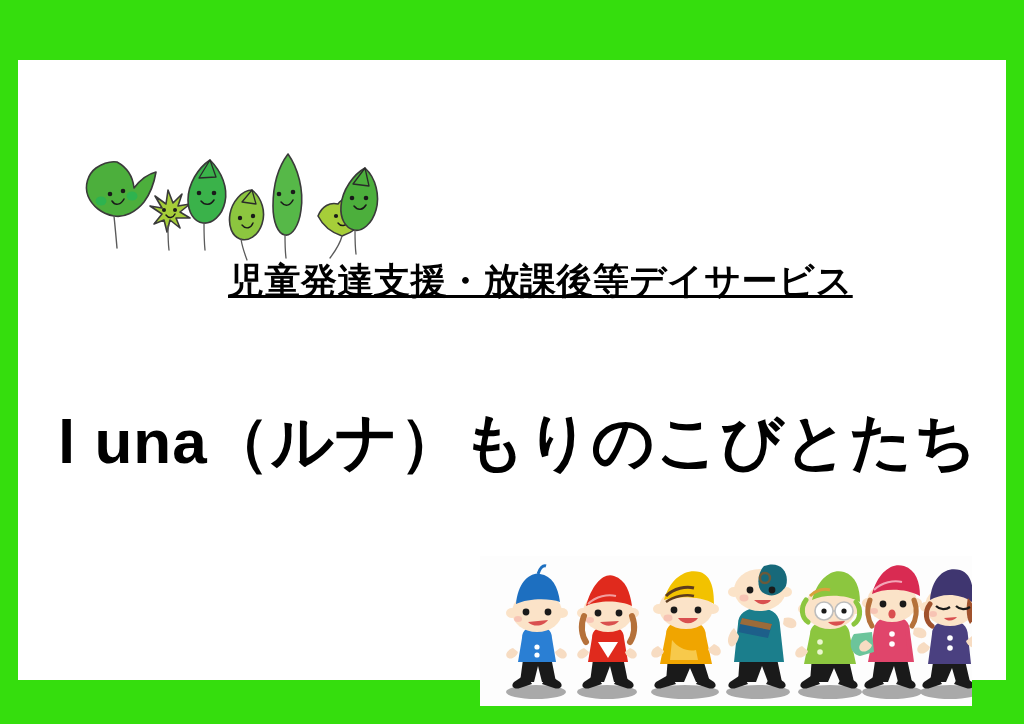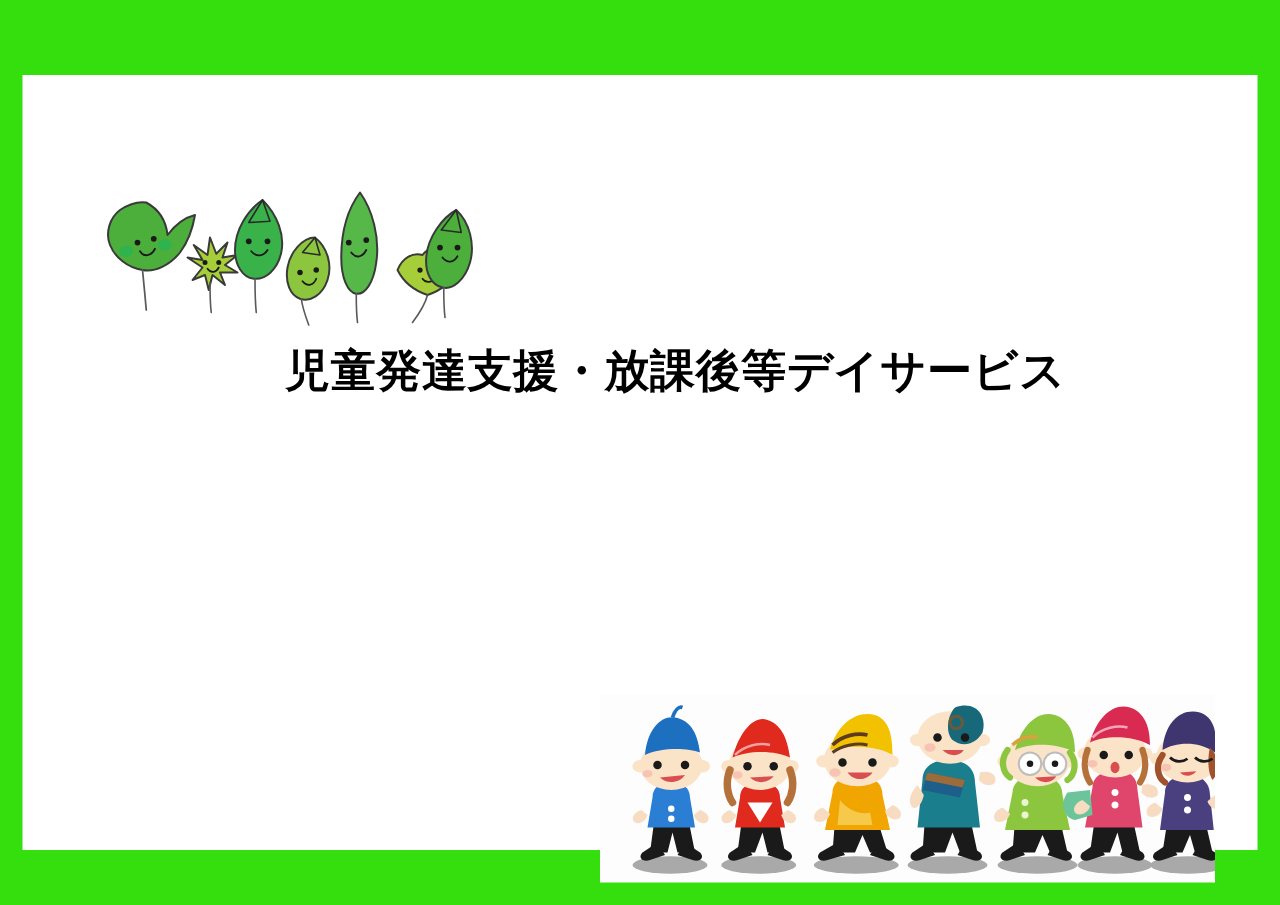--- a/index.html
+++ b/index.html
@@ -34,27 +34,28 @@
     top: 92px;
     width: 310px;
     height: 112px;
   }
   .leaf-art svg { display: block; width: 100%; height: 100%; }
 
   
   .subtitle {
     position: absolute;
     left: 210px;
-    top: 216px;
+    top: 200px;
     font-size: 36px;
     line-height: 1.15;
     font-weight: 700;
     letter-spacing: 0.5px;
     color: #000000;
     white-space: nowrap;
+    text-decoration: underline;
   }
 
   
   .title {
     position: absolute;
     left: 40px;
     top: 348px;
     width: 944px;
     font-size: 62px;
     line-height: 1.1;
@@ -155,20 +156,21 @@
             <circle cx="296" cy="46" r="2.3" fill="#1a1a1a" stroke="none"></circle>
             <path d="M284 54 C288 59 293 58 296 53" fill="none" stroke="#1a1a1a" stroke-width="1.5"></path>
           </g>
 
         </g>
       </svg>
     </div>
 
     <div class="subtitle">児童発達支援・放課後等デイサービス</div>
 
+    <div class="title">l una（ルナ）もりのこびとたち</div>
 
     <div class="dwarf-art">
       <svg viewBox="0 0 492 150" xmlns="http://www.w3.org/2000/svg">
         <defs>
           <g id="shoeL">
               <path d="M-13 0 C-18 -2 -20 -7 -15 -9 L-4 -11 L-2 -1 Z"></path>
             </g>
         </defs>
 
         <g fill="#9b9b9b" opacity="0.85">

